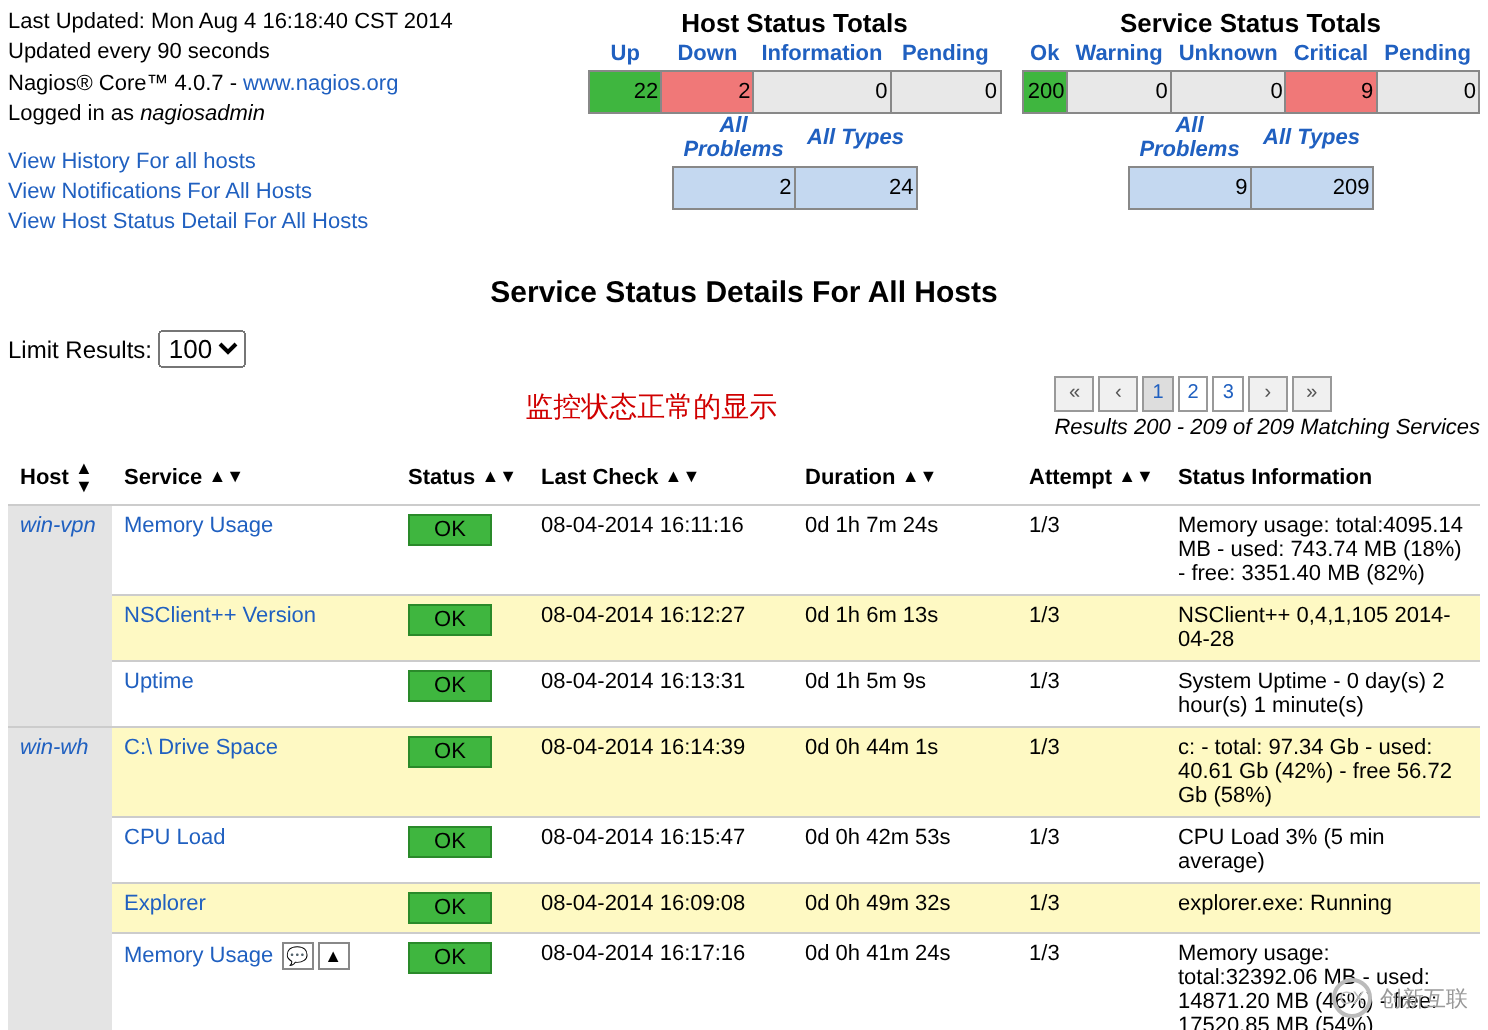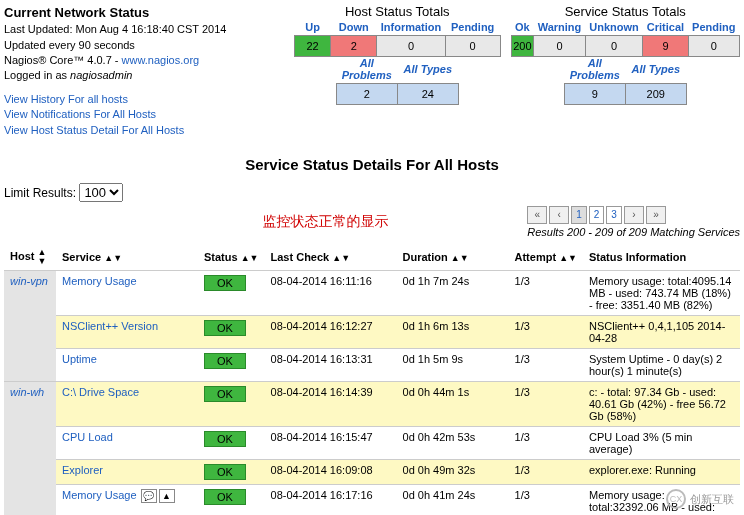--- a/index.html
+++ b/index.html
@@ -17,28 +17,28 @@
     gap: 10px;
   }
   .info-block { width: 280px; }
   .info-block .title { font-weight: bold; font-size: 13px; }
   .info-block div { line-height: 1.4; }
   .info-block a, .links a, .service-link { color: #2060c0; text-decoration: none; }
   .italic { font-style: italic; }
   .links { margin-top: 8px; }
 
   .totals-block { flex: 1; text-align: center; }
-  .totals-block .t-title { font-weight: normal; font-size: 13px; margin-bottom: 2px; }
+  .totals-block .t-title { font-weight: bold; font-size: 13px; margin-bottom: 2px; }
   table.status-totals { border-collapse: collapse; margin: 0 auto; }
   table.status-totals th {
     font-weight: bold; font-size: 11px; padding: 0 4px 2px;
   }
   table.status-totals th a { color: #2060c0; text-decoration: none; }
   table.status-totals td {
-    border: 1px solid #888; width: 58px; height: 18px; text-align: center;
+    border: 1px solid #888; width: 58px; height: 18px; text-align: right;
     font-size: 11px; background: #e8e8e8;
   }
   .c-up { background: #3fb63f !important; color: #000; }
   .c-down { background: #f07878 !important; }
   .c-ok { background: #3fb63f !important; }
   .c-crit { background: #f07878 !important; }
   .c-all { background: #c4d8f0 !important; }
 
   .sub-totals { margin-top: 2px; }
   .sub-totals th { font-style: italic; color: #2060c0; }
@@ -96,21 +96,20 @@
   .watermark .wm-icon {
     width: 16px; height: 16px; border: 2px solid #bbb; border-radius: 50%;
     display: inline-flex; align-items: center; justify-content: center; font-size: 9px; color: #bbb;
   }
 </style>
 </head>
 <body>
 
 <div class="top">
   <div class="info-block">
-    <div class="title">Current Network Status</div>
     <div>Last Updated: Mon Aug 4 16:18:40 CST 2014</div>
     <div>Updated every 90 seconds</div>
     <div>
       <span>Nagios® Core™ 4.0.7 - </span><a href="#">www.nagios.org</a>
     </div>
     <div>
       <span>Logged in as </span><span class="italic">nagiosadmin</span>
     </div>
     <div class="links">
       <div><a href="#">View History For all hosts</a></div>

